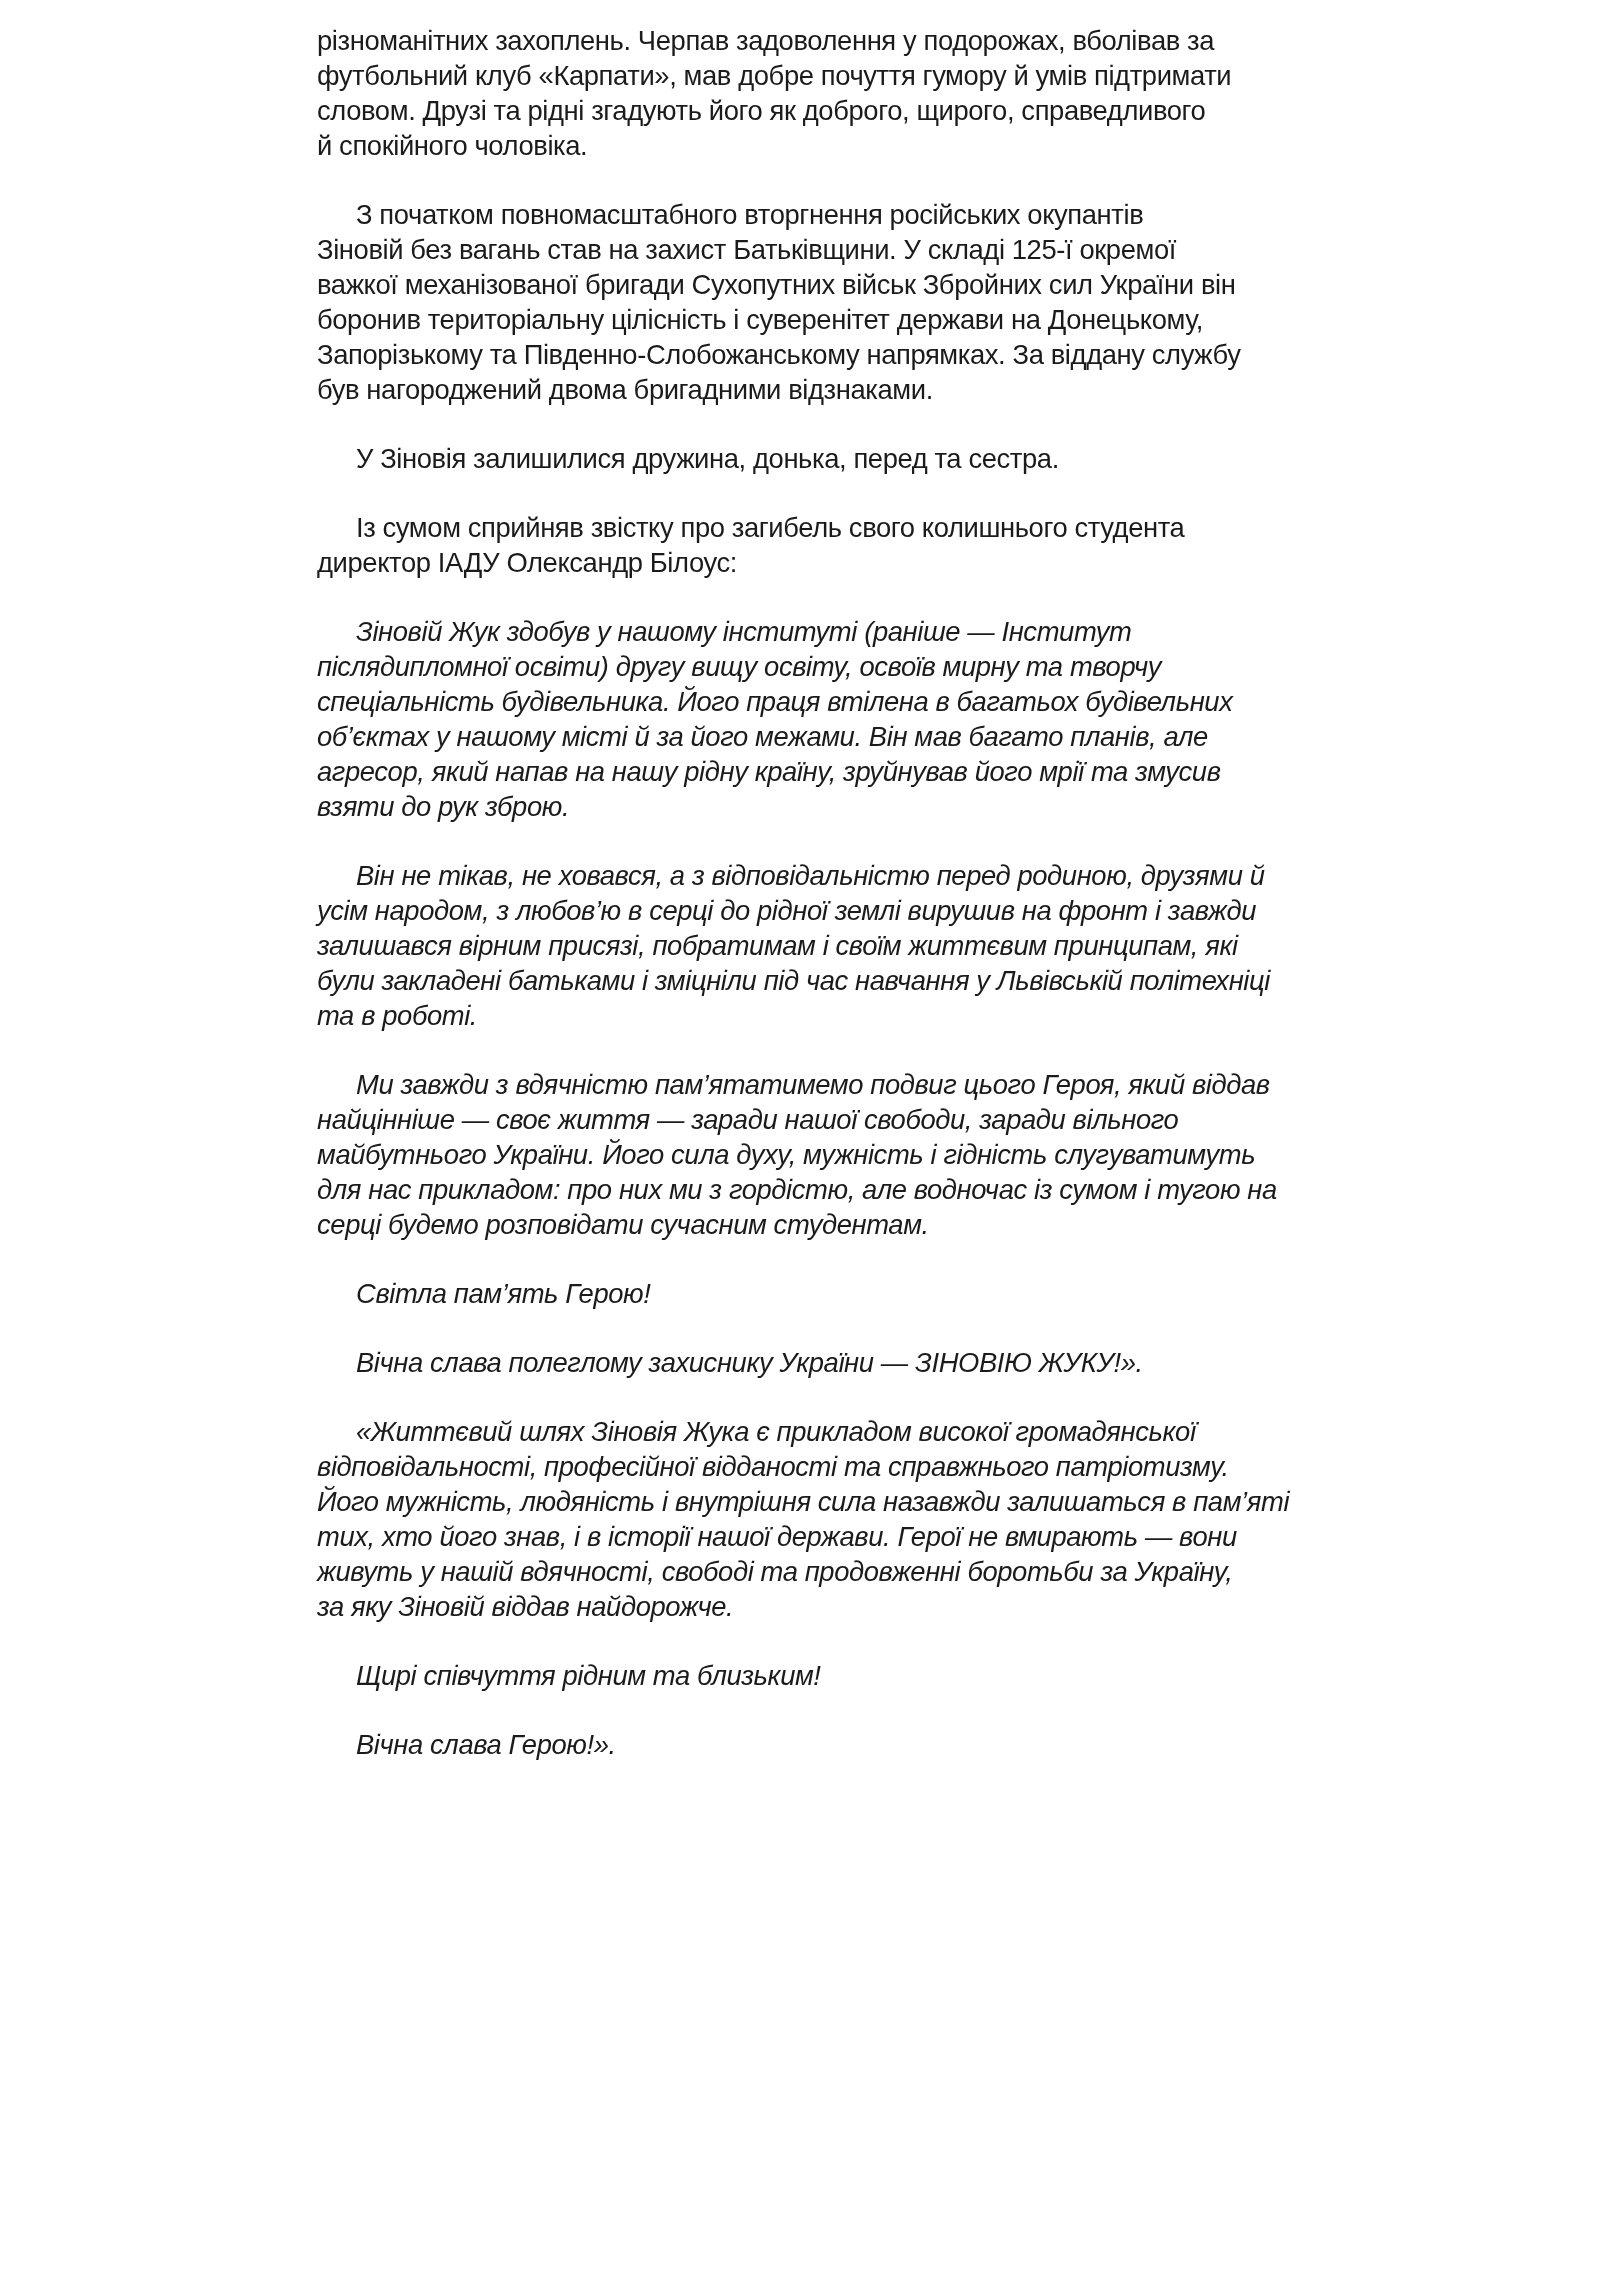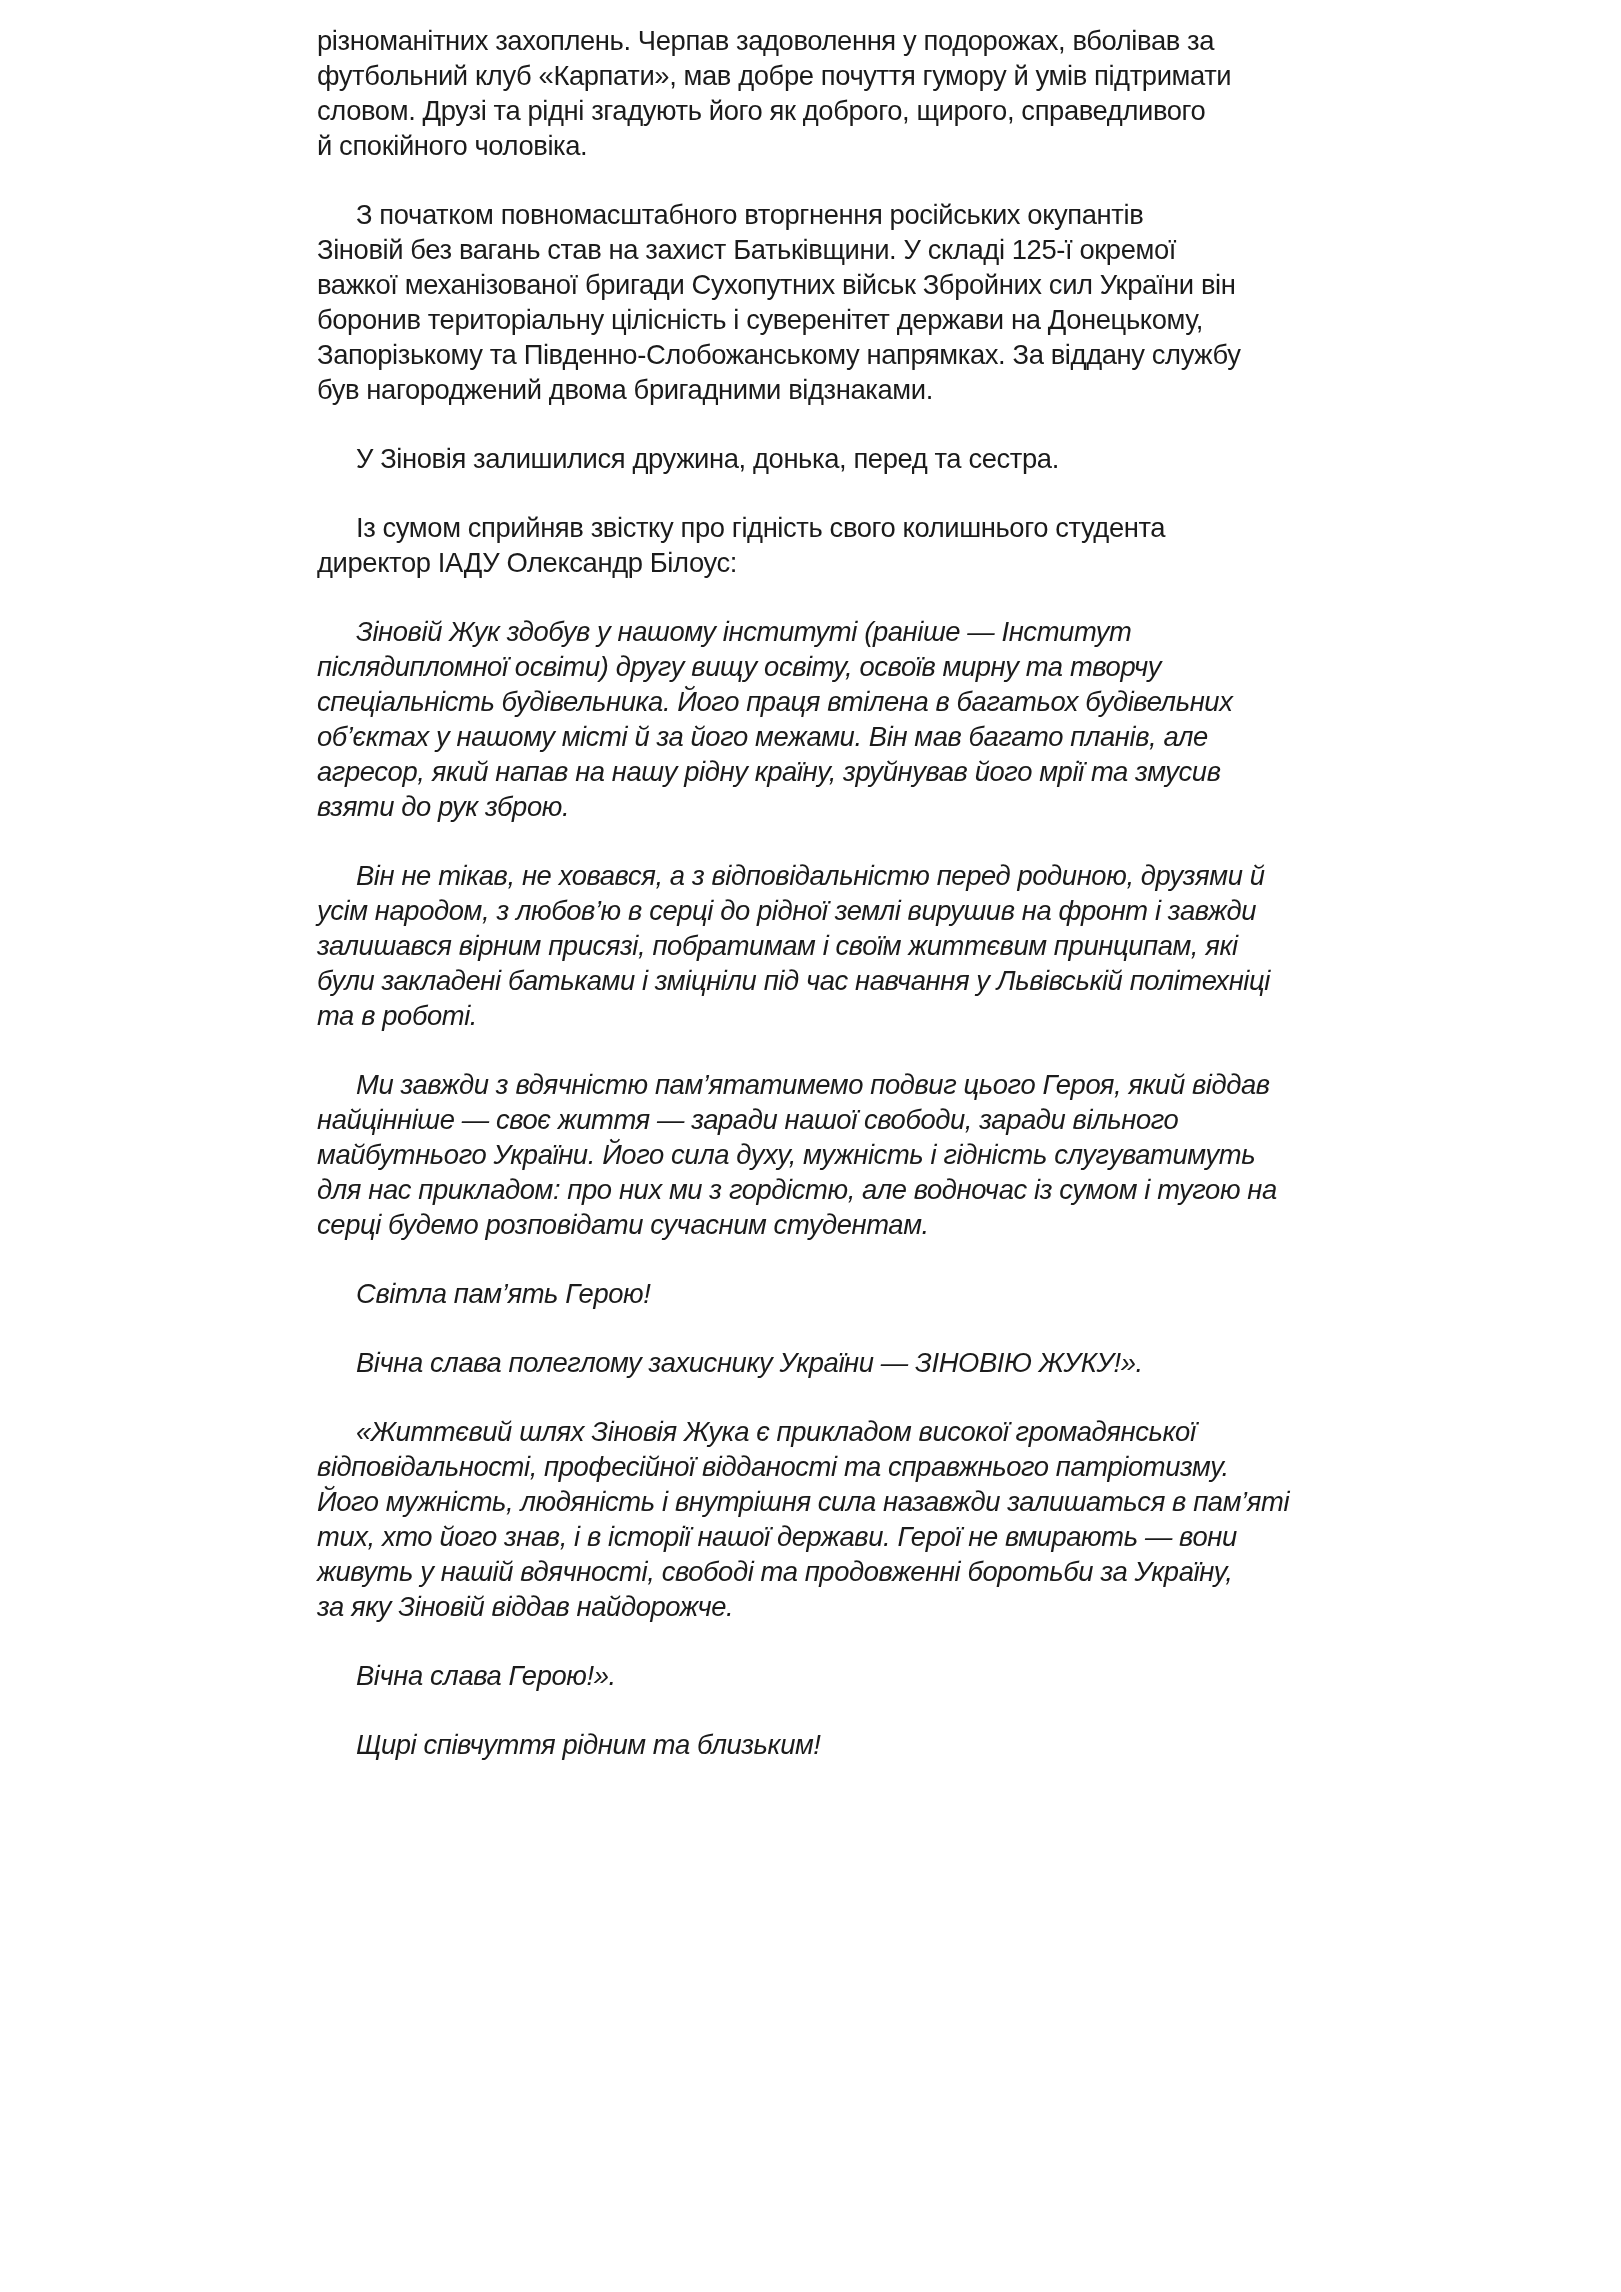--- a/index.html
+++ b/index.html
@@ -41,21 +41,21 @@
 футбольний клуб «Карпати», мав добре почуття гумору й умів підтримати
 словом. Друзі та рідні згадують його як доброго, щирого, справедливого
 й спокійного чоловіка.</p>
       <p class="para regular indent">З початком повномасштабного вторгнення російських окупантів
 Зіновій без вагань став на захист Батьківщини. У складі 125-ї окремої
 важкої механізованої бригади Сухопутних військ Збройних сил України він
 боронив територіальну цілісність і суверенітет держави на Донецькому,
 Запорізькому та Південно-Слобожанському напрямках. За віддану службу
 був нагороджений двома бригадними відзнаками.</p>
       <p class="para regular indent">У Зіновія залишилися дружина, донька, перед та сестра.</p>
-      <p class="para regular indent">Із сумом сприйняв звістку про гідність свого колишнього студента
+      <p class="para regular indent">Із сумом сприйняв звістку про загибель свого колишнього студента
 директор ІАДУ Олександр Білоус:</p>
       <p class="para italic indent">Зіновій Жук здобув у нашому інституті (раніше — Інститут
 післядипломної освіти) другу вищу освіту, освоїв мирну та творчу
 спеціальність будівельника. Його праця втілена в багатьох будівельних
 об’єктах у нашому місті й за його межами. Він мав багато планів, але
 агресор, який напав на нашу рідну країну, зруйнував його мрії та змусив
 взяти до рук зброю.</p>
       <p class="para italic indent">Він не тікав, не ховався, а з відповідальністю перед родиною, друзями й
 усім народом, з любов’ю в серці до рідної землі вирушив на фронт і завжди
 залишався вірним присязі, побратимам і своїм життєвим принципам, які
@@ -67,17 +67,17 @@
 для нас прикладом: про них ми з гордістю, але водночас із сумом і тугою на
 серці будемо розповідати сучасним студентам.</p>
       <p class="para italic indent">Світла пам’ять Герою!</p>
       <p class="para italic indent">Вічна слава полеглому захиснику України — ЗІНОВІЮ ЖУКУ!».</p>
       <p class="para italic indent">«Життєвий шлях Зіновія Жука є прикладом високої громадянської
 відповідальності, професійної відданості та справжнього патріотизму.
 Його мужність, людяність і внутрішня сила назавжди залишаться в пам’яті
 тих, хто його знав, і в історії нашої держави. Герої не вмирають — вони
 живуть у нашій вдячності, свободі та продовженні боротьби за Україну,
 за яку Зіновій віддав найдорожче.</p>
+      <p class="para italic indent">Щирі співчуття рідним та близьким!</p>
       <p class="para italic indent">Вічна слава Герою!».</p>
-      <p class="para italic indent">Щирі співчуття рідним та близьким!</p>
     </div>
 </main>
 
 
 </body></html>

